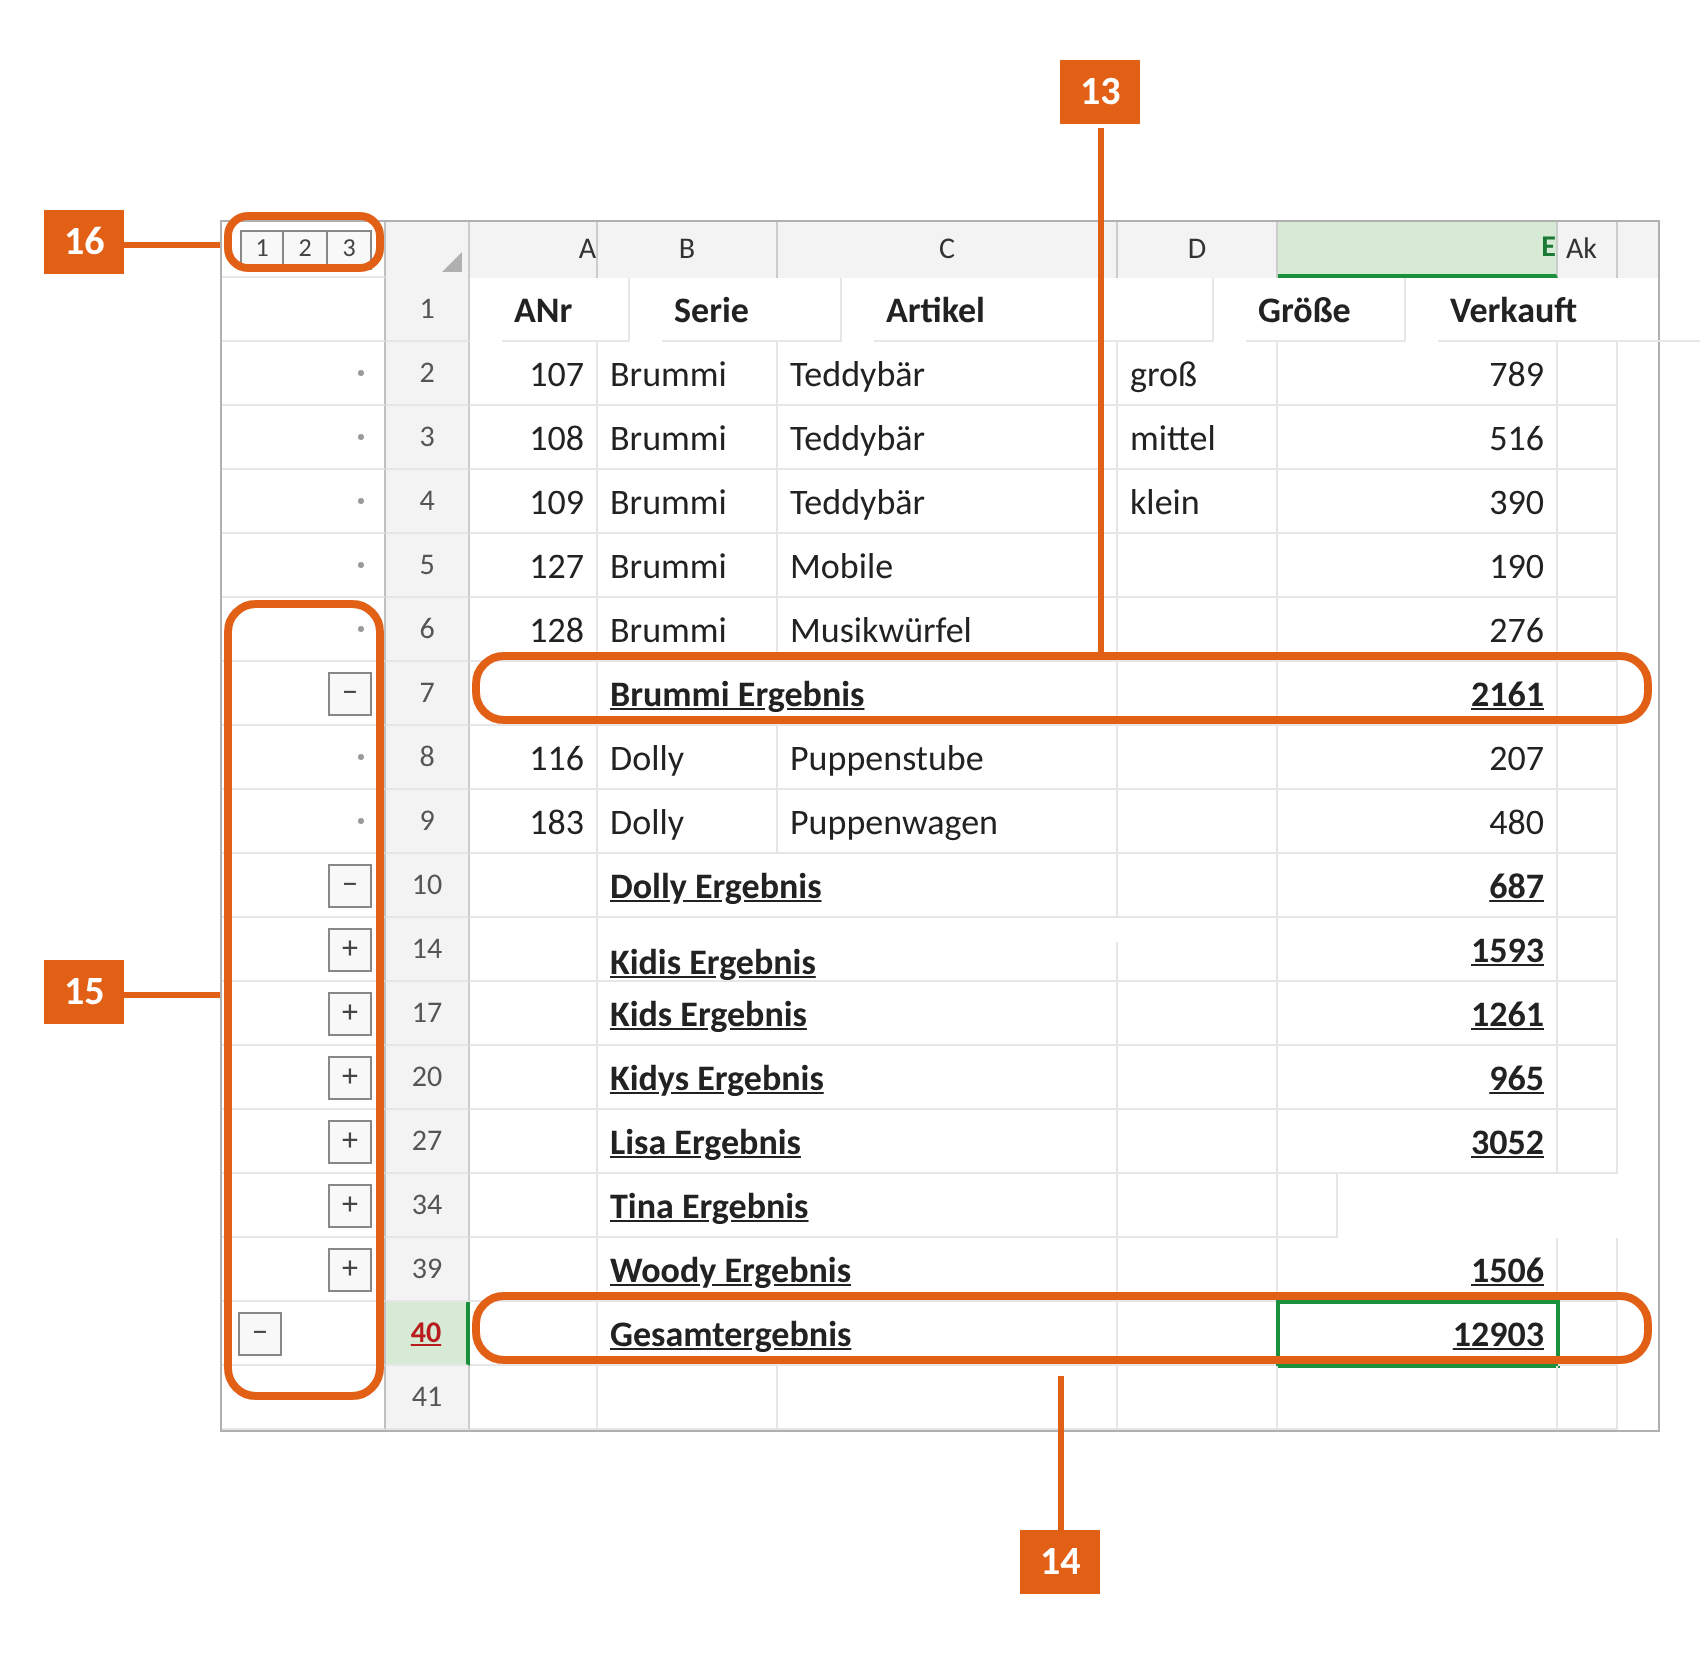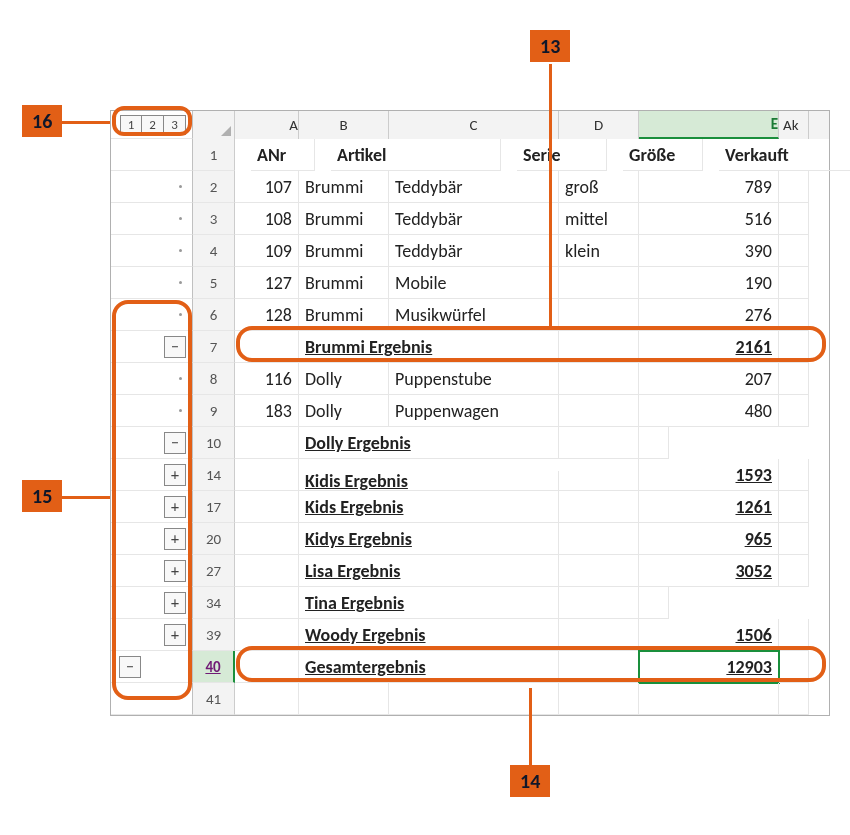--- a/index.html
+++ b/index.html
@@ -114,28 +114,28 @@
   }
   .w-A{width:64px; flex:0 0 64px; justify-content:flex-end;}
   .w-B{width:90px; flex:0 0 90px;}
   .w-C{width:170px; flex:0 0 170px;}
   .w-D{width:80px; flex:0 0 80px;}
   .w-E{width:140px; flex:0 0 140px; justify-content:flex-end;}
   .w-F{width:30px; flex:0 0 30px;}
   .hdr .cell { font-weight:bold;margin-left:16px; }
   .bold .cell { font-weight:bold;text-decoration:underline; }
   .bold .w-A { font-weight:normal; }
-  .row.selected .row-head { background:#d6ead6; font-weight:bold; color:#701a75; border-right:2px solid #1a8f3c;text-decoration:underline; }
+  .row.selected .row-head { background:#d6ead6; font-weight:bold; color:#b91c1c; border-right:2px solid #1a8f3c;text-decoration:underline; }
   .row.selected .cell.w-E { outline:2px solid #1a8f3c; outline-offset:-1px; }
 
   
   .callout-label {
     position:absolute;
     background:#e25f16;
-    color:#0f172a;
+    color:#ffffff;
     font-weight:bold;
     font-size:20px;
     padding:4px 10px;
     z-index:50;
   }
   .callout-line {
     position:absolute;
     background:#e25f16;
     z-index:40;
   }
@@ -166,22 +166,22 @@
     <div class="col-head w-C">C</div>
     <div class="col-head w-D">D</div>
     <div class="col-head w-E selected">E</div>
     <div class="col-head w-F" style="justify-content:flex-start;padding-left:4px;">Ak</div>
   </div>
 
   <div class="row hdr">
     <div class="outline-cell"></div>
     <div class="row-head">1</div>
     <div class="cell w-A" style="justify-content:flex-start;">ANr</div>
+    <div class="cell w-B">Serie</div>
     <div class="cell w-C">Artikel</div>
-    <div class="cell w-B">Serie</div>
     <div class="cell w-D">Größe</div>
     <div class="cell w-E" style="justify-content:flex-start;">Verkauft</div>
     <div class="cell w-F"></div>
   </div>
 
   <div id="data-rows">
       <div class="row">
         <div class="outline-cell" style="gap: 2px; padding-right: 10px;">
           <div class="outline-spacer"></div>
           <div class="outline-dot"></div>
@@ -286,20 +286,21 @@
       </div>
       <div class="row bold">
         <div class="outline-cell" style="gap: 2px; padding-right: 6px;">
           <div class="outline-spacer"></div>
           <div class="outline-toggle">−</div>
         </div>
         <div class="row-head">10</div>
         <div class="cell w-A"></div>
         <div class="cell" style="width: 260px; flex: 0 0 260px;">Dolly Ergebnis</div>
         <div class="cell w-D"></div>
+        <div class="cell w-E">687</div>
         <div class="cell w-F"></div>
       </div>
       <div class="row bold">
         <div class="outline-cell" style="gap: 2px;">
           <div class="outline-spacer"></div>
           <div class="outline-toggle">+</div>
         </div>
         <div class="row-head">14</div>
         <div class="cell w-A"></div>
         <div class="cell" style="width: 260px; flex: 0 0 260px; margin-top: 12px;">Kidis Ergebnis</div>

